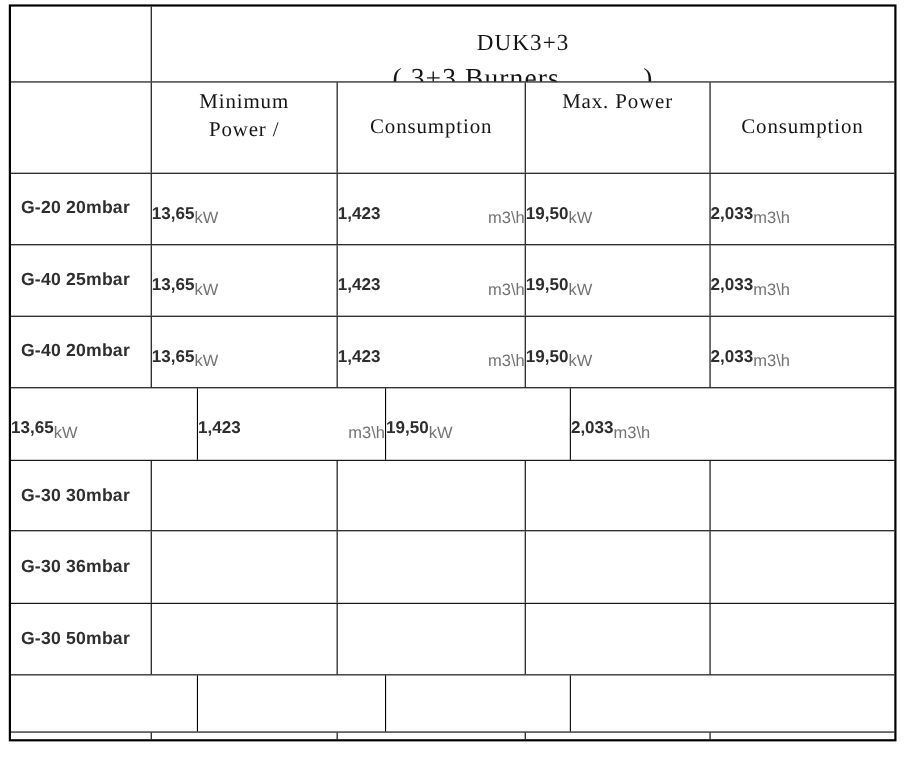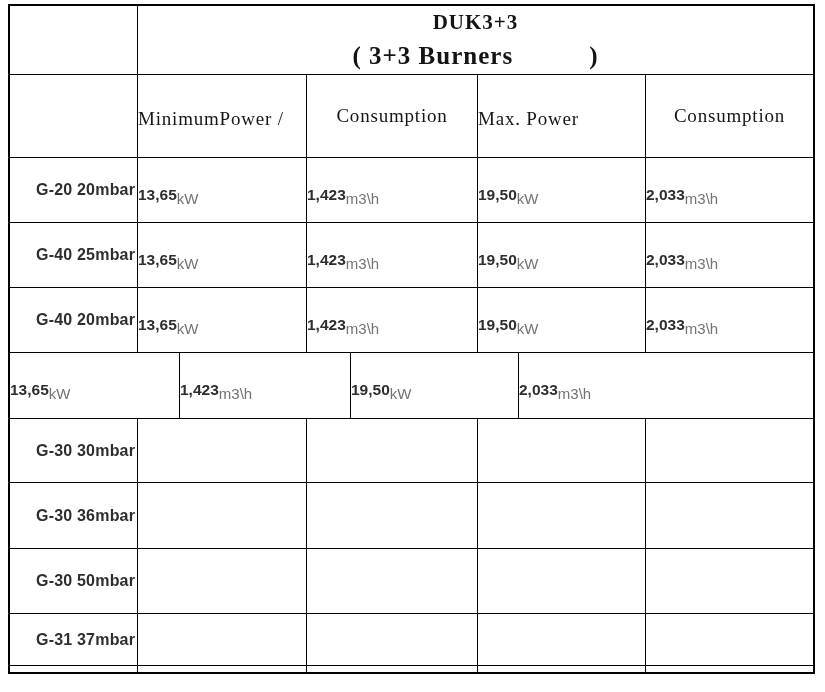--- a/index.html
+++ b/index.html
@@ -15,49 +15,49 @@
     border:2px solid #000; box-sizing:border-box;
     display:flex; flex-direction:column; background:#fff;
   }
   .row { display:flex; border-top:1.5px solid #000; box-sizing:border-box; }
   .row:first-child { border-top:none; }
   .cell { box-sizing:border-box; border-left:1.5px solid #000; overflow:hidden; }
   .cell:first-child { border-left:none; }
 
   .c0 { width:127px; flex:0 0 127px; }
   .c1 { width:169px; flex:0 0 169px; }
-  .c2 { width:171px; flex:0 0 171px; }
+  .c2 { width:171px; flex:0 0 171px;justify-content:space-between; }
   .c3 { width:168px; flex:0 0 168px; }
   .c4 { flex:1 1 auto; }
 
   
   .r-title { height:68px; }
   .title-cell {
     display:flex; flex-direction:column; align-items:center;
-    padding-top:3px;
-    font-family:"Liberation Serif", serif; font-weight:bold; color:#141414;
+    padding-top:19px;
+    font-family:"Liberation Serif", serif; font-weight:normal; color:#141414;
   }
   .title-line  { font-size:21px; line-height:26px; letter-spacing:1px; }
   .subtitle-line {
     margin-top:8px; font-size:25px; line-height:26px; letter-spacing:1px;
     display:flex; justify-content:flex-start; gap:76px;
   }
 
   
   .r-headers { height:83px; }
   .hdr-cell {
-    display:flex; flex-direction:row; align-items:center;
+    display:flex; flex-direction:column; align-items:center;
     font-family:"Liberation Serif", serif; font-size:19px; line-height:26px;
     color:#161616; letter-spacing:0.8px;
   }
   .hdr-top    { padding-top:5px; justify-content:flex-start; }
   .hdr-center { justify-content:center; }
 
   
-  .data-row .label-cell { display:flex; align-items:center; padding-left:26px; }
+  .data-row .label-cell { display:flex; align-items:center; padding-left:9px; }
   .row-label {
     font-weight:bold; font-size:16px; color:#2e2e2e; letter-spacing:0.2px;
     white-space:nowrap;
   }
   .value-cell {
     display:flex; align-items:center;
     padding-top:9px;
   }
   .val  { font-weight:bold; font-size:15.5px; line-height:24px; color:#2e2e2e; }
   .unit { font-size:15px; line-height:24px; color:#737373; margin-top:8px; }
@@ -244,23 +244,20 @@
         <span class="val"></span>
         <span class="unit"></span>
       </div>
       <div class="cell c4 value-cell">
         <span class="val"></span>
         <span class="unit"></span>
       </div>
     </div>
 
     <div class="row data-row" style="height:52px">
-      <div class="cell c0 label-cell">
-        <span class="row-label">G-31 37mbar</span>
-      </div>
       <div class="cell c1 value-cell">
         <span class="val"></span>
         <span class="unit"></span>
       </div>
       <div class="cell c2 value-cell">
         <span class="val"></span>
         <span class="unit"></span>
       </div>
       <div class="cell c3 value-cell">
         <span class="val"></span>

